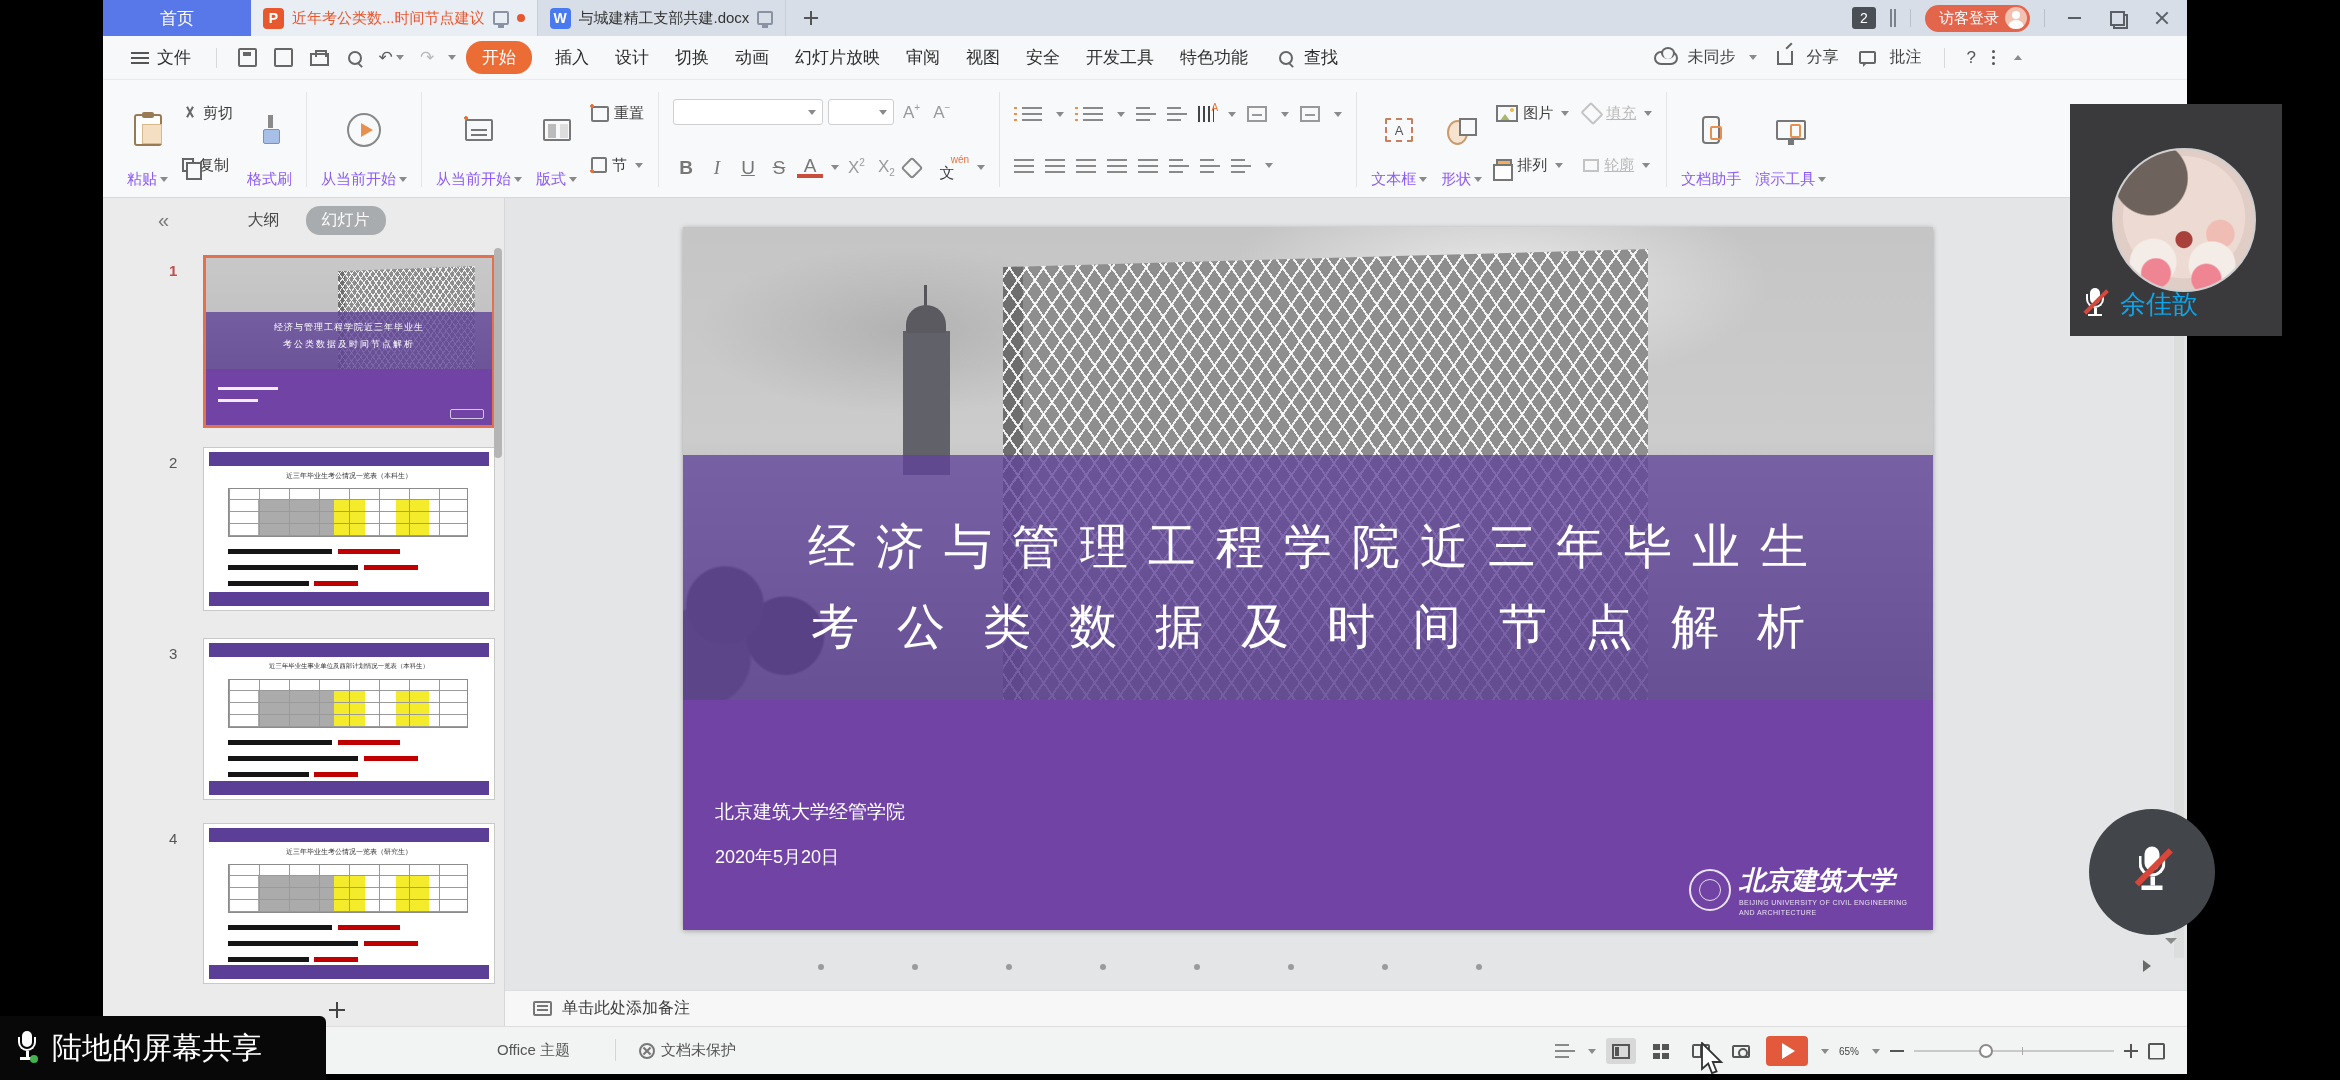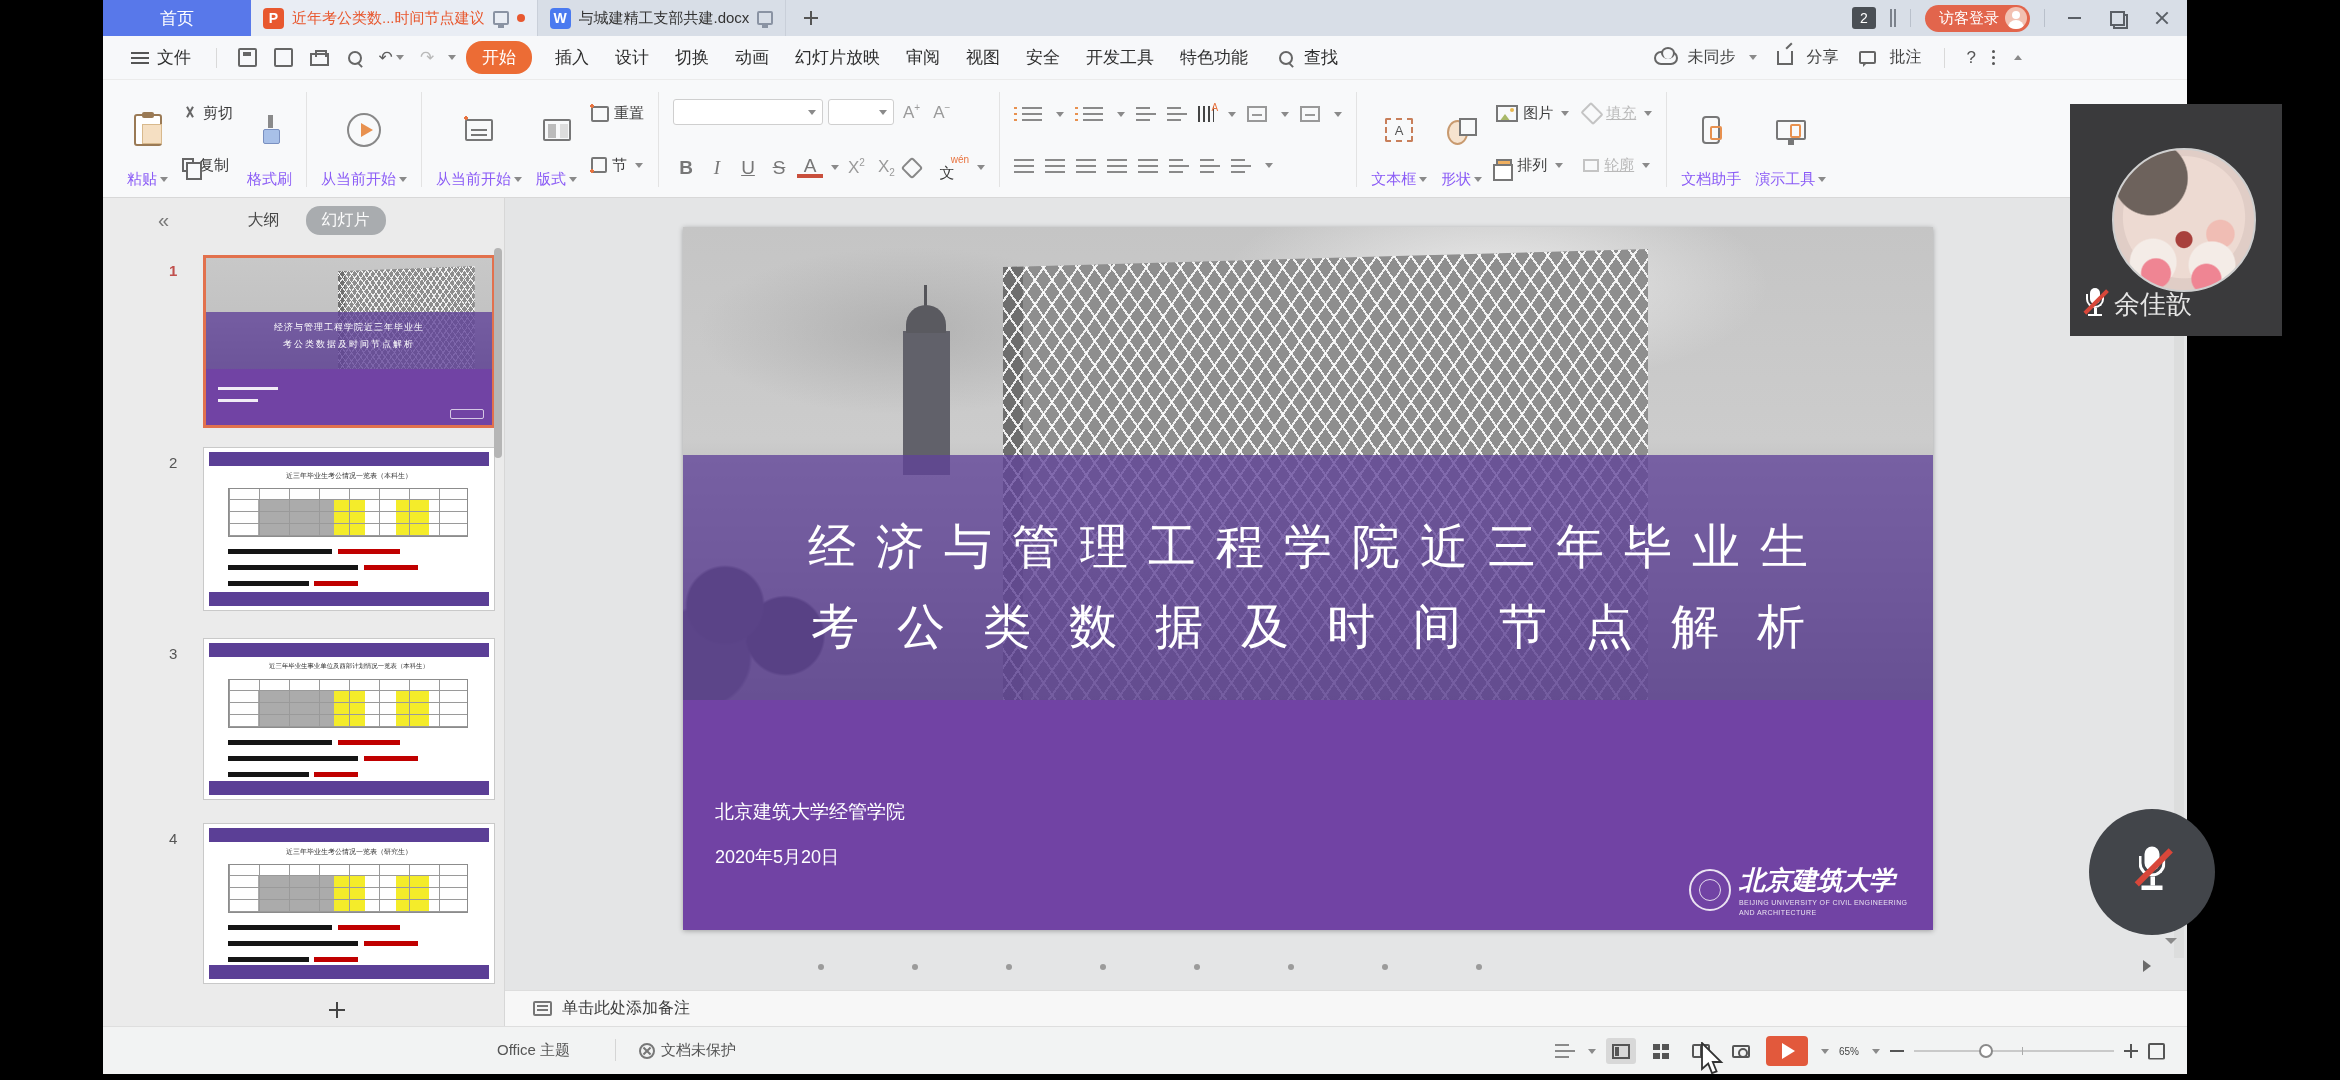--- a/index.html
+++ b/index.html
@@ -279,21 +279,21 @@
   .ava{position:absolute;left:42px;top:44px;width:144px;height:144px;border-radius:50%;border:2px solid #cfcfcf;
     background:
       radial-gradient(circle at 30% 88%,#ef8593 0 9%,transparent 10%),
       radial-gradient(circle at 66% 92%,#ef8593 0 9%,transparent 10%),
       radial-gradient(circle at 28% 80%,#f4ece7 0 15%,transparent 16%),
       radial-gradient(circle at 70% 82%,#f4ece7 0 15%,transparent 16%),
       radial-gradient(circle at 50% 64%,#a8403c 0 7%,transparent 8%),
       radial-gradient(circle at 76% 60%,#f0bdb4 0 10%,transparent 11%),
       radial-gradient(circle at 26% 20%,#6d625c 0 24%,transparent 25%),
       radial-gradient(circle at 50% 48%,#eddad2 0 60%,#e0cdc6 61%);}
-  .cam-name{position:absolute;left:12px;bottom:14px;display:flex;align-items:center;gap:6px;color:#e5e5e5;font-size:26px;}
+  .cam-name{position:absolute;left:12px;bottom:14px;display:flex;align-items:center;gap:12px;color:#0ea5e9;font-size:26px;}
   .micw{position:relative;width:26px;height:34px;}
   .micw .cap{position:absolute;left:8px;top:0;width:10px;height:16px;background:#fff;border-radius:5px;}
   .micw .arc{position:absolute;left:4px;top:6px;width:18px;height:14px;border:2.5px solid #fff;border-top:none;border-radius:0 0 11px 11px;}
   .micw .stem{position:absolute;left:12px;top:20px;width:2.5px;height:6px;background:#fff;}
   .micw .base{position:absolute;left:6px;top:26px;width:14px;height:2.5px;background:#fff;}
   .micw .slash{position:absolute;left:-2px;top:12px;width:32px;height:3.5px;background:#d8473a;transform:rotate(-45deg);}
   .micbtn{position:absolute;left:2089px;top:809px;width:126px;height:126px;border-radius:50%;background:#42454a;z-index:50;display:flex;align-items:center;justify-content:center;}
   .micbtn .micw{transform:scale(1.5);}
   .sharebar{position:absolute;left:0;top:1016px;width:326px;height:64px;background:#080808;z-index:60;display:flex;align-items:center;gap:12px;padding-left:14px;border-top-right-radius:6px;}
   .sharebar .micw:after{content:"";position:absolute;left:16px;top:24px;width:8px;height:8px;border-radius:50%;background:#45b14f;}
@@ -751,19 +751,28 @@
   <div class="micbtn">
     <span class="micw">
       <i class="cap"></i>
         <i class="arc"></i>
         <i class="stem"></i>
         <i class="base"></i>
         <i class="slash"></i>
     </span>
   </div>
 
+  <div class="sharebar">
+    <span class="micw">
+      <i class="cap"></i>
+        <i class="arc"></i>
+        <i class="stem"></i>
+        <i class="base"></i>
+    </span>
+    <span>陆地的屏幕共享</span>
+  </div>
 
   <div class="cursor">
     <svg width="26" height="34" viewBox="0 0 13 17">
       <path d="M1 0.5 L1 13.5 L4.1 10.8 L6 15.6 L8.3 14.7 L6.4 10 L10.6 10 Z" fill="#ffffff" stroke="#333333" stroke-width="0.9"></path>
     </svg>
   </div>
 </div>
 
 </body></html>

